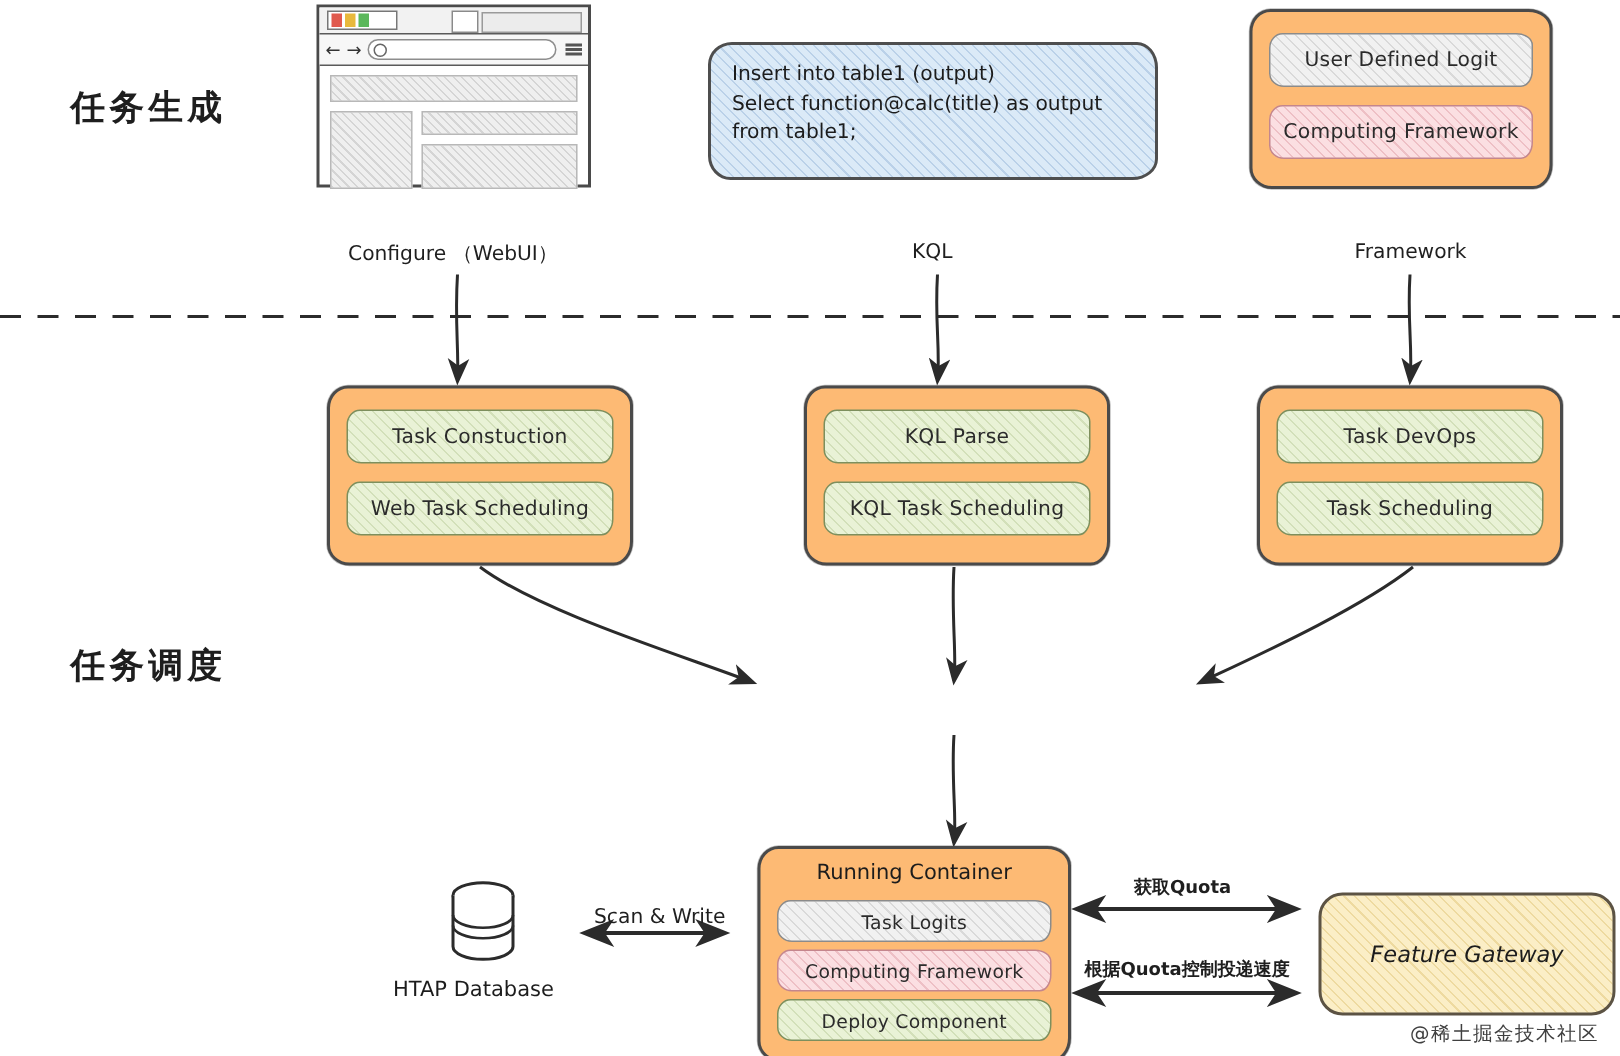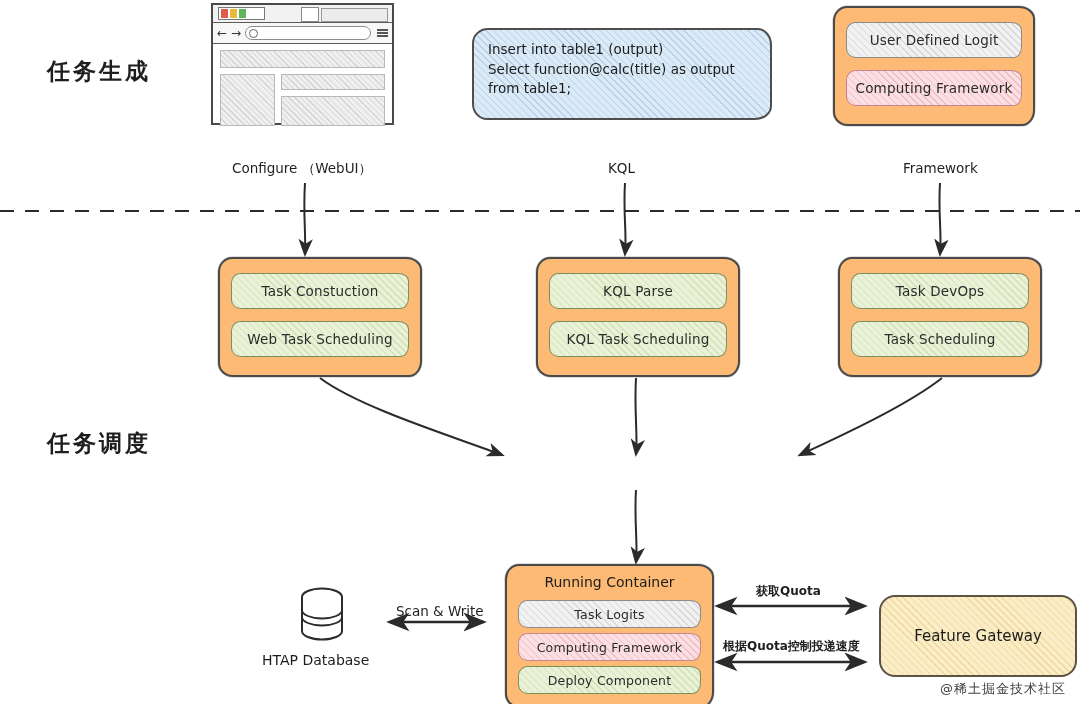--- a/index.html
+++ b/index.html
@@ -63,20 +63,21 @@
        rgba(70,120,180,.22) 0px, rgba(70,120,180,.22) 1px,
        rgba(255,255,255,0) 1px, rgba(255,255,255,0) 5px);
     border-color: #5a5a5a;
   }
   .fill-yellow {
     background-color: #fbeec6;
     background-image: repeating-linear-gradient(45deg,
        rgba(200,160,50,.26) 0px, rgba(200,160,50,.26) 1px,
        rgba(255,255,255,0) 1px, rgba(255,255,255,0) 5px);
     border-color: #5c5344;
+    font-style: italic;
   }
 
   
   .section-label {
     position: absolute;
     font-size: 23px;
     font-weight: 700;
     letter-spacing: 3px;
     color: #1e1e1e;
     font-family: "DejaVu Sans", sans-serif;

